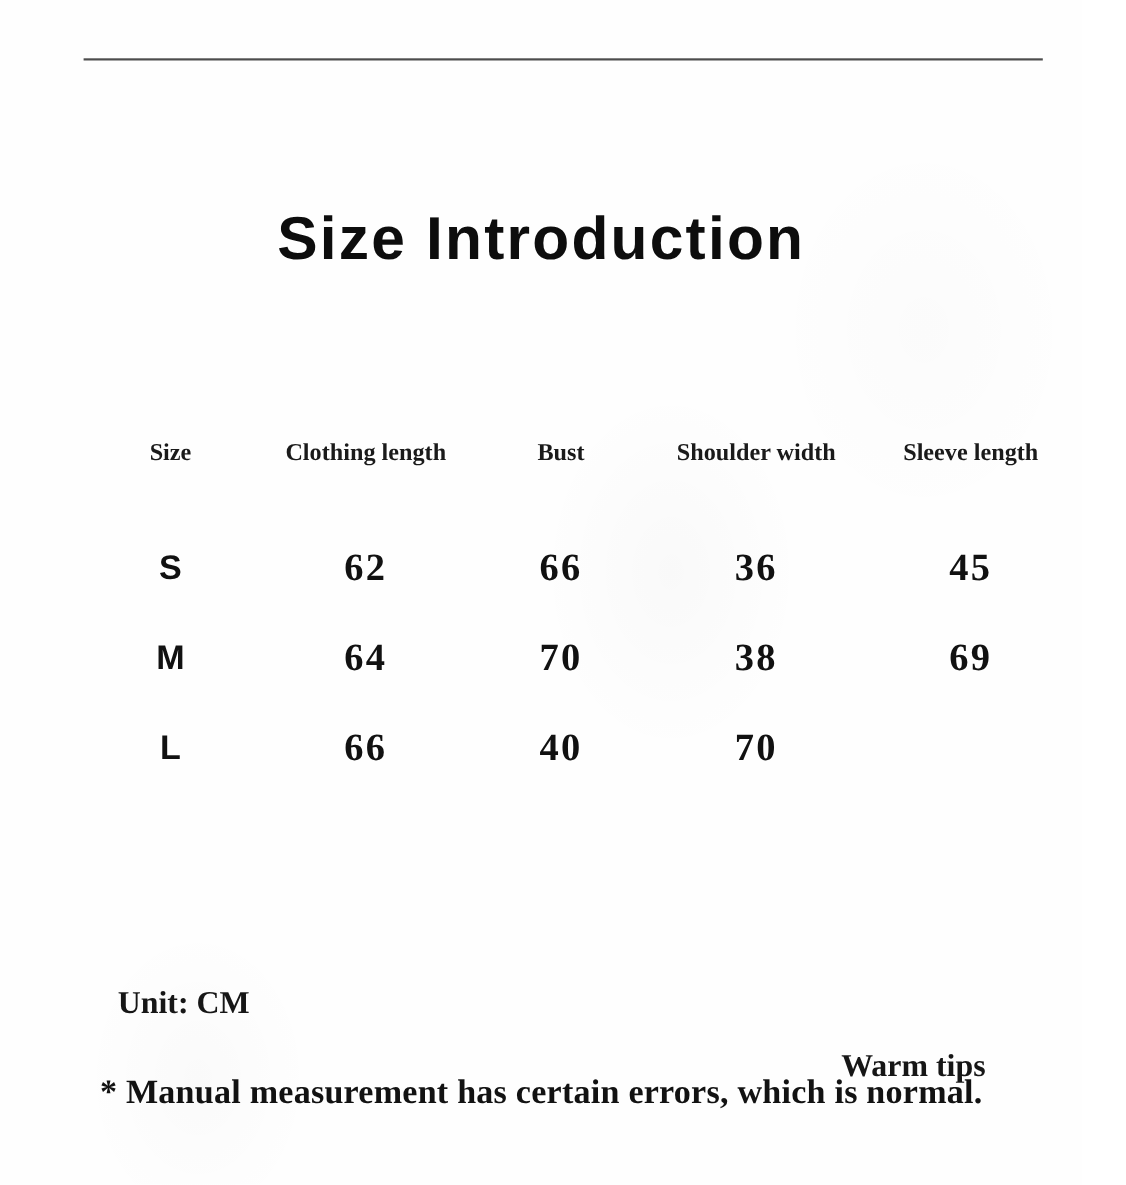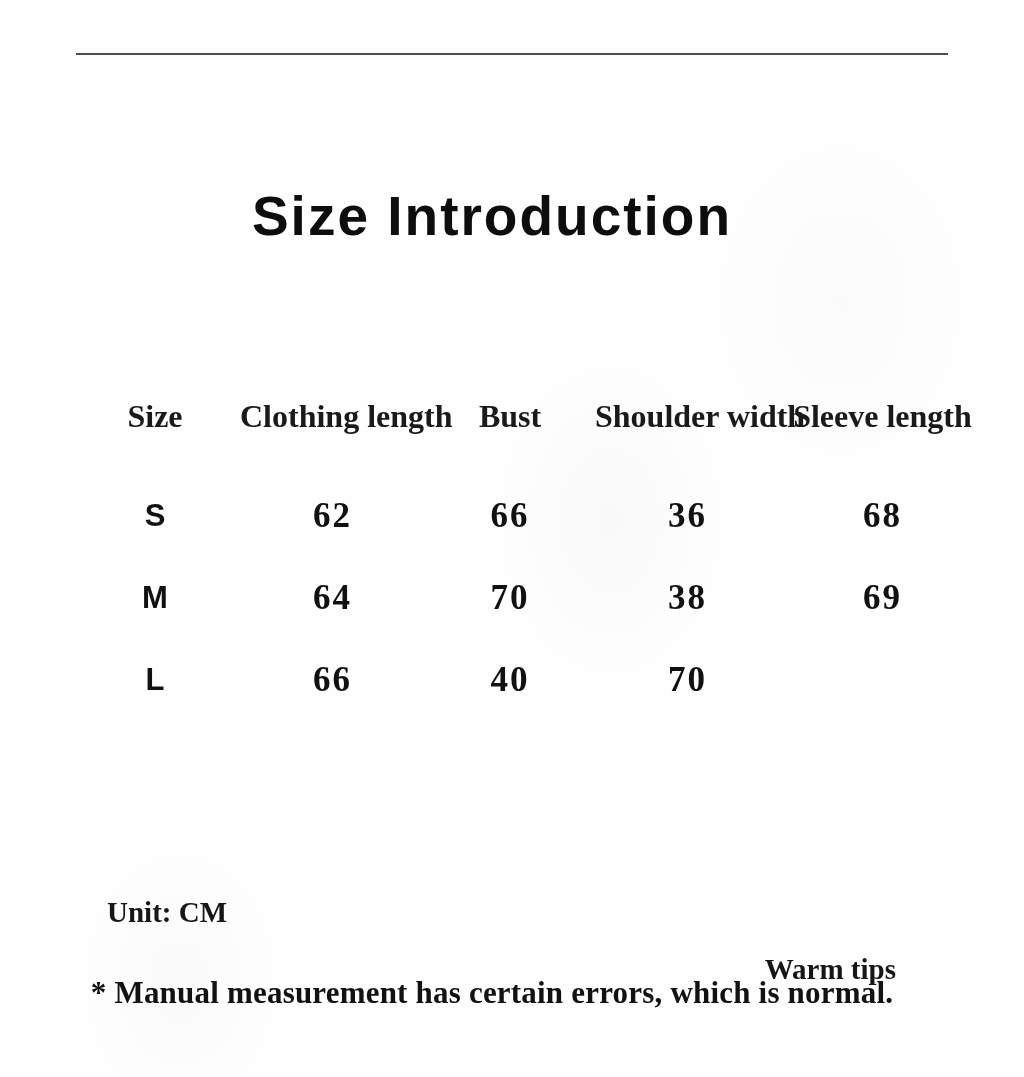--- a/index.html
+++ b/index.html
@@ -48,21 +48,21 @@
     grid-template-columns: 170px 185px 170px 185px 205px;
     align-items: center;
   }
   .grid > div {
     text-align: center;
     white-space: nowrap;
   }
   .header-row {
     top: 398px;
     font-family: "Liberation Serif", serif;
-    font-size: 32px;
+    font-size: 22px;
     font-weight: 600;
     color: #1a1a1a;
   }
   .data-row .size-cell {
     font-family: "Liberation Sans", sans-serif;
     font-size: 31px;
     font-weight: 700;
     color: #111111;
   }
   .data-row .value-cell {
@@ -118,21 +118,21 @@
     <div>Bust</div>
     <div>Shoulder width</div>
     <div>Sleeve length</div>
   </div>
 
   <div class="grid data-row row-s">
     <div class="size-cell">S</div>
     <div class="value-cell">62</div>
     <div class="value-cell">66</div>
     <div class="value-cell">36</div>
-    <div class="value-cell">68</div>
+    <div class="value-cell">45</div>
   </div>
 
   <div class="grid data-row row-m">
     <div class="size-cell">M</div>
     <div class="value-cell">64</div>
     <div class="value-cell">70</div>
     <div class="value-cell">38</div>
     <div class="value-cell">69</div>
   </div>
 

